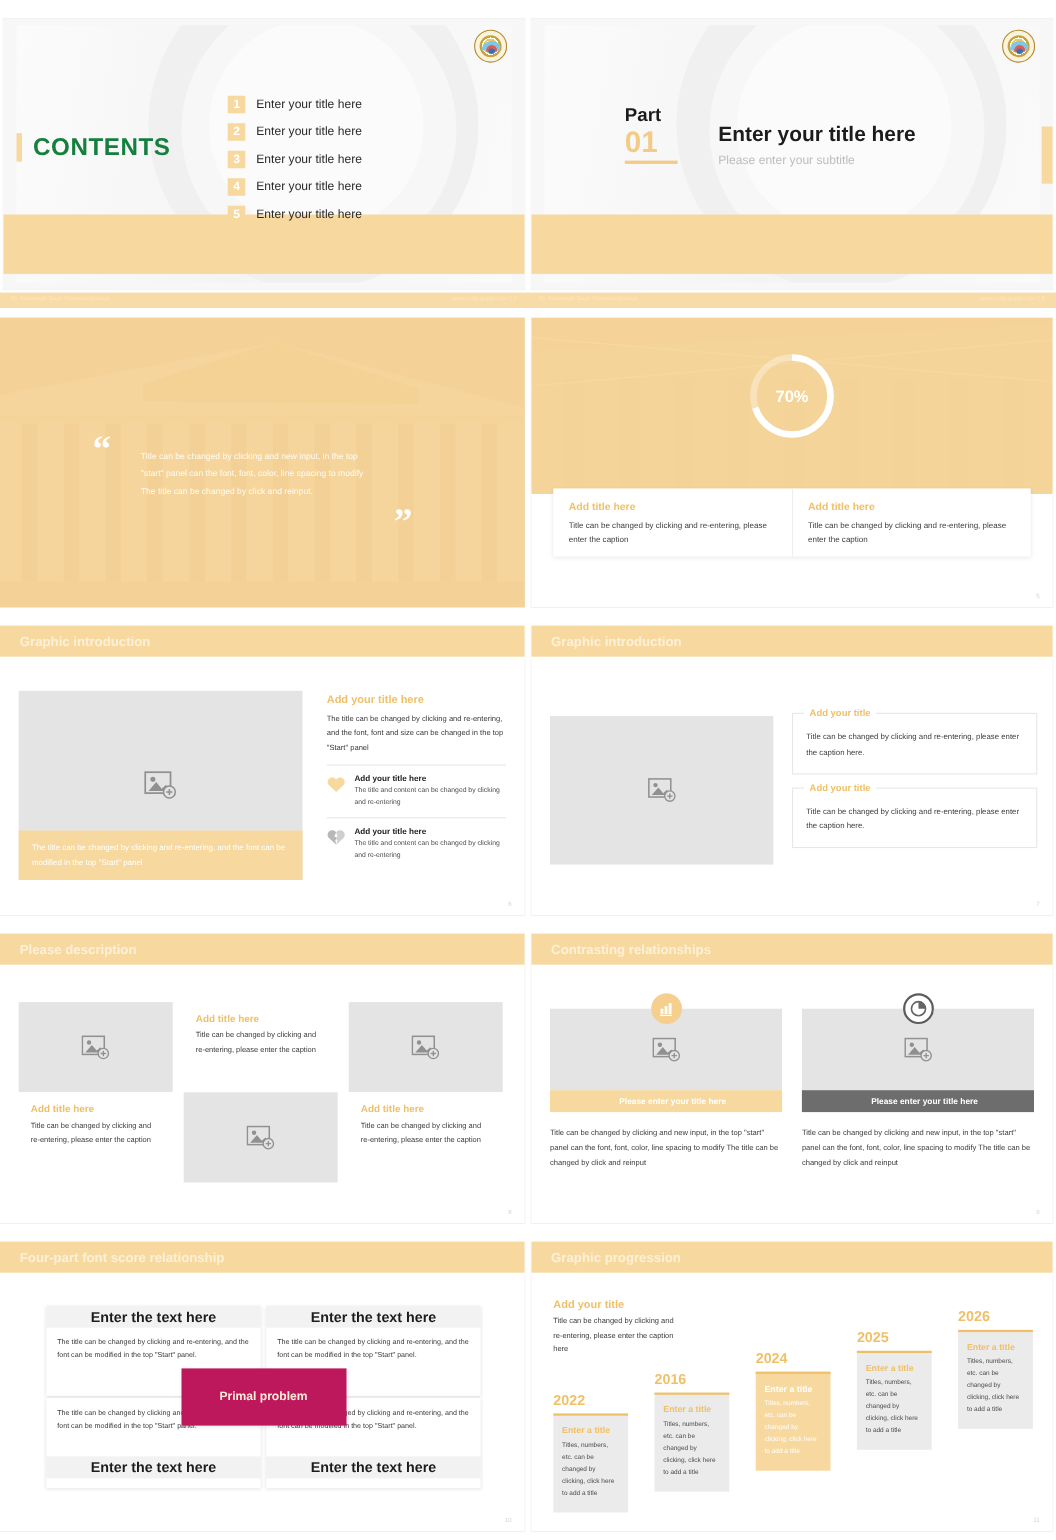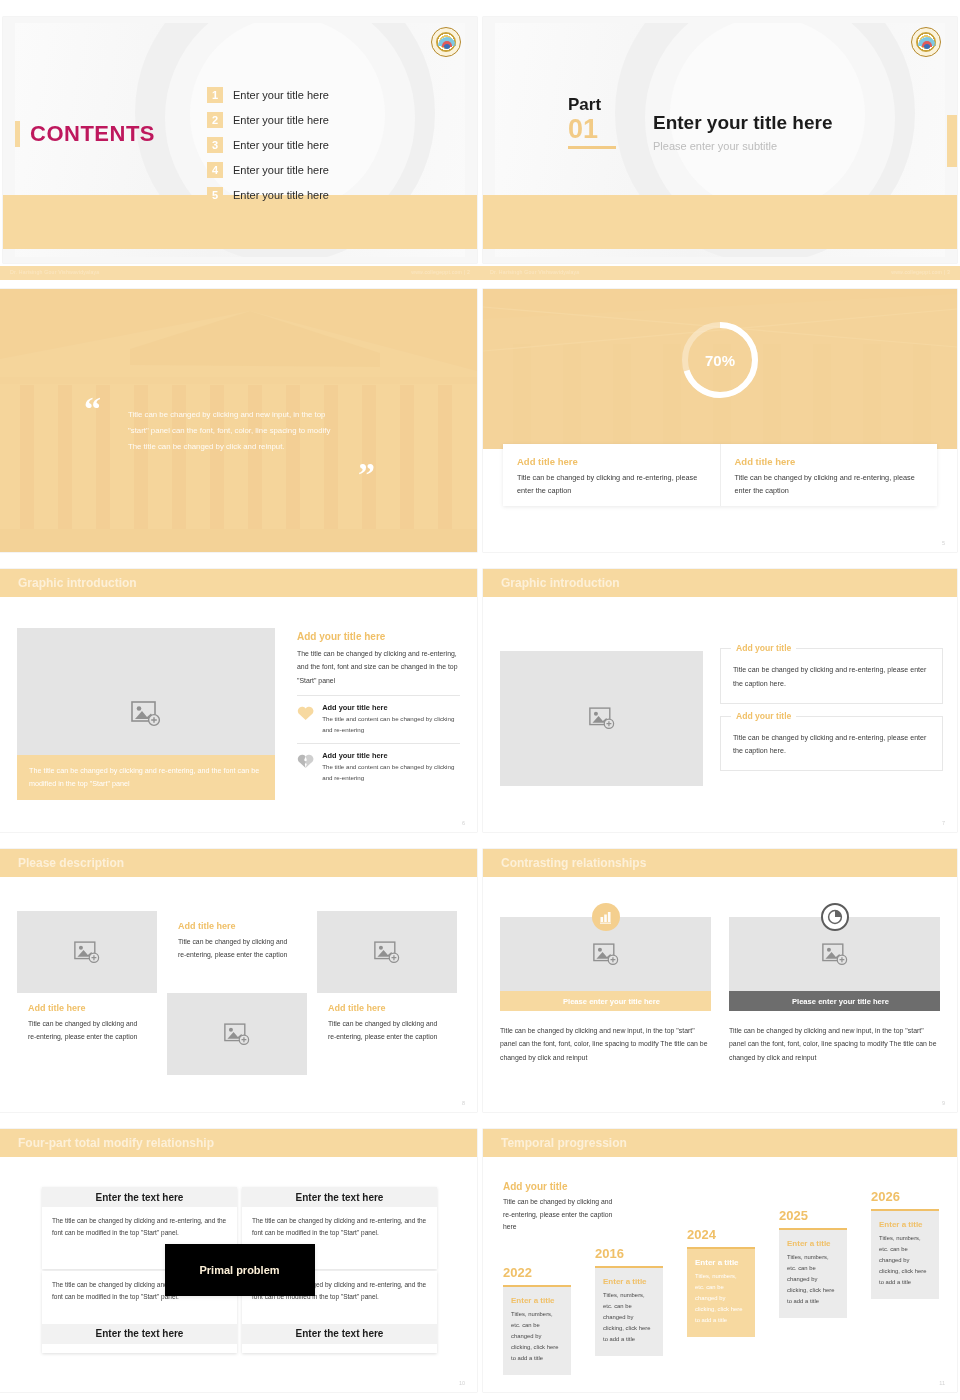--- a/index.html
+++ b/index.html
@@ -38,21 +38,21 @@
   }
   .swirl { position:absolute; border-radius:50%; border:0 solid; }
   .sw1 { width:300px; height:300px; left:120px; top:-60px; background:#f0f0f0; }
   .sw2 { width:250px; height:250px; left:150px; top:-30px; background:#f7f7f7; }
   .sw3 { width:195px; height:195px; left:175px; top:-6px; background:#fbfbfb; }
   .s1-band {
     position:absolute; left:0; right:0; bottom:14px; height:54px; background:#f7d9a0;
   }
   .s1-title-wrap { position:absolute; left:12px; top:104px; display:flex; align-items:center; gap:10px; z-index:5;}
   .s1-tick { width:5px; height:26px; background:#f7d9a0; }
-  .s1-title { font-size:22px; font-weight:bold; color:#be185d; letter-spacing:0.5px; }
+  .s1-title { font-size:22px; font-weight:bold; color:#15803d; letter-spacing:0.5px; }
   .toc { position:absolute; left:204px; top:70px; z-index:5; }
   .toc-row { display:flex; align-items:center; margin-bottom:9px; }
   .toc-num {
     width:16px; height:16px; background:#f7d9a0; color:#ffffff;
     font-size:11px; font-weight:bold; display:flex; align-items:center; justify-content:center;
   }
   .toc-label { margin-left:10px; font-size:11px; color:#2a2a2a; }
   .logo {
     position:absolute; right:16px; top:10px; width:30px; height:30px; border-radius:50%;
     background: radial-gradient(circle at 50% 50%, #ffffff 0 26%, #e8c96a 26% 34%, #ffffff 34% 40%, #c9a23a 40% 48%, #fbf3dc 48% 100%);
@@ -162,25 +162,25 @@
   .s8-bar { height:20px; display:flex; align-items:center; justify-content:center; font-size:7.6px; font-weight:bold; color:#ffffff;padding-left:12px;}
   .bar-amber { background:#f7d9a0; }
   .bar-dark { background:#6d6d6d; }
   .s8-d { margin-top:13px; font-size:6.9px; line-height:1.95; color:#3b3b3b;}
 
   
   .s9-grid { position:absolute; left:42px; top:58px; width:395px; height:165px;}
   .s9-q { position:absolute; width:195px; height:82px; background:#ffffff; box-shadow:0 1px 3px rgba(0,0,0,0.13);}
   .s9-q1 { left:0; top:0; } .s9-q2 { left:200px; top:0; }
   .s9-q3 { left:0; top:84px; } .s9-q4 { left:200px; top:84px; }
-  .s9-hd { height:20px; background:#f2f2f2; display:flex; align-items:center; justify-content:center; font-size:10px; font-weight:bold; color:#1c1c1c;text-align:center;}
+  .s9-hd { height:20px; background:#f2f2f2; display:flex; align-items:center; justify-content:center; font-size:13px; font-weight:bold; color:#1c1c1c;text-align:center;}
   .s9-bd { padding:8px 10px; font-size:6.5px; line-height:1.9; color:#3b3b3b;}
   .s9-center {
     position:absolute; left:50%; top:50%; transform:translate(-50%,-50%);
-    width:150px; height:52px; background:#000000; display:flex; align-items:center; justify-content:center;
+    width:150px; height:52px; background:#be185d; display:flex; align-items:center; justify-content:center;
     color:#fdf0d8; font-size:11px; font-weight:bold; z-index:6; box-shadow:0 1px 4px rgba(0,0,0,0.10);
   }
 
   
   .tl-item { position:absolute; width:68px; }
   .tl-year { font-size:13px; font-weight:bold; color:#f0c068; margin-bottom:5px;}
   .tl-card { border-top:2px solid #f0c068; background:#ebebeb; padding:9px 8px 11px; }
   .tl-card.active { background:#f7d9a0; border-top-color:#f0c068;}
   .tl-t { font-size:8px; font-weight:bold; color:#f0c068; margin-bottom:4px;}
   .tl-card.active .tl-t { color:#ffffff; }
@@ -535,21 +535,21 @@
         <div class="s8-bar bar-dark">Please enter your title here</div>
         <div class="s8-d">Title can be changed by clicking and new input, in the top "start" panel can the font, font, color, line spacing to modify The title can be changed by click and reinput</div>
       </div>
       <div class="pg">9</div>
     </div>
   </div>
 
   <div class="slide" style="padding:9px 3px 8px 0;">
     <div class="slide-inner" style="width:477px;height:263px;">
       <div class="hdr"></div>
-      <div class="hdr-t">Four-part total modify relationship</div>
+      <div class="hdr-t">Four-part font score relationship</div>
 
       <div class="s9-grid">
         <div class="s9-q s9-q1">
           <div class="s9-hd">Enter the text here</div>
           <div class="s9-bd">The title can be changed by clicking and re-entering, and the font can be modified in the top "Start" panel.</div>
         </div>
         <div class="s9-q s9-q2">
           <div class="s9-hd">Enter the text here</div>
           <div class="s9-bd">The title can be changed by clicking and re-entering, and the font can be modified in the top "Start" panel.</div>
         </div>
@@ -563,21 +563,21 @@
         </div>
         <div class="s9-center">Primal problem</div>
       </div>
       <div class="pg">10</div>
     </div>
   </div>
 
   <div class="slide" style="padding:9px 3px 8px 3px;">
     <div class="slide-inner" style="width:474px;height:263px;">
       <div class="hdr"></div>
-      <div class="hdr-t">Temporal progression</div>
+      <div class="hdr-t">Graphic progression</div>
 
       <div class="s10-intro">
         <div class="s10-it">Add your title</div>
         <div class="s10-id">Title can be changed by clicking and re-entering, please enter the caption here</div>
       </div>
 
       <div class="tl-item" style="left:20px; top:136px;">
         <div class="tl-year">2022</div>
         <div class="tl-card">
           <div class="tl-t">Enter a title</div>

